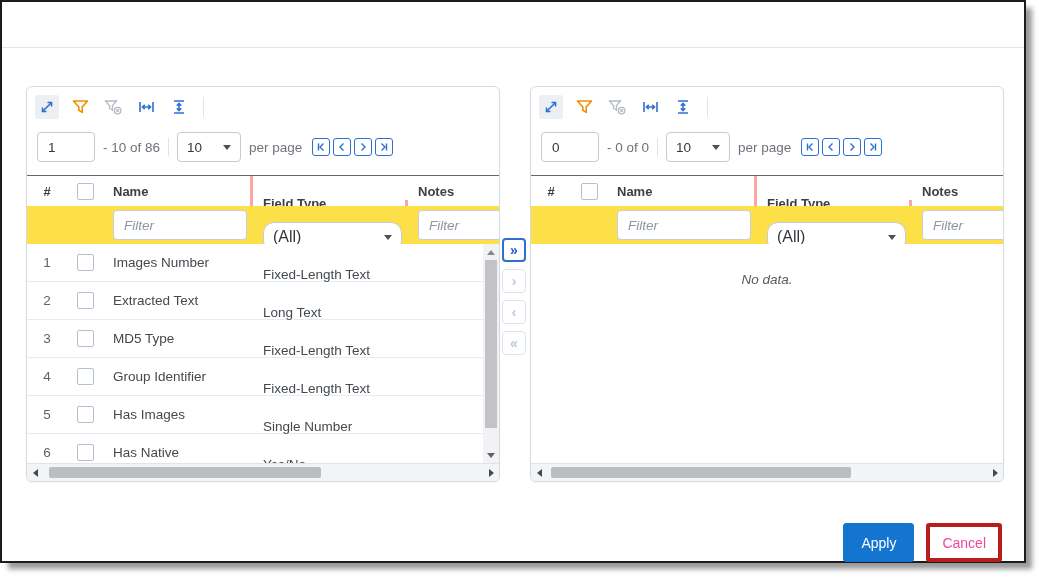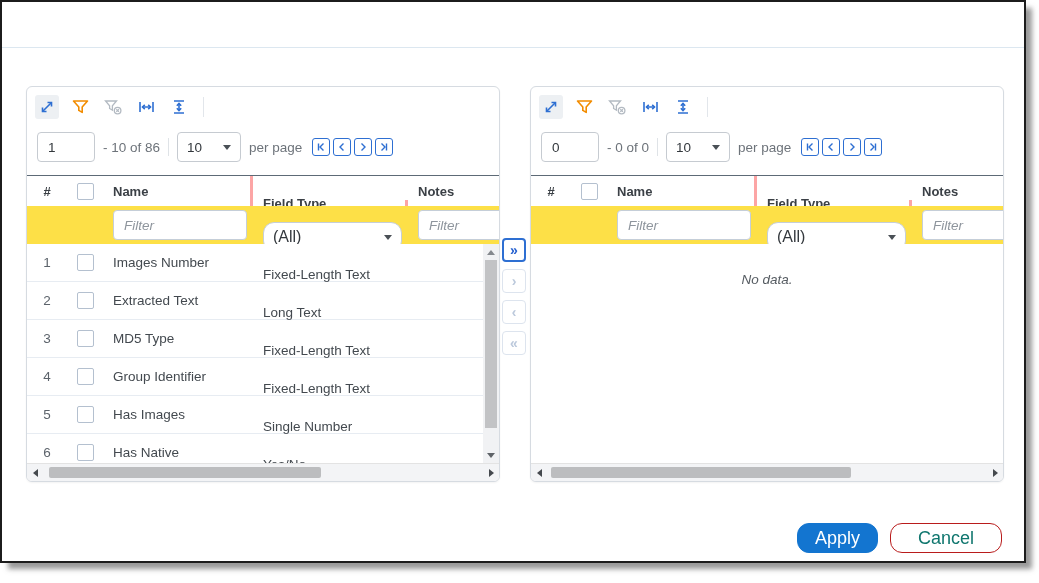--- a/index.html
+++ b/index.html
@@ -86,24 +86,24 @@
   .panel.right .hs-thumb{left:20px;width:300px;}
 
   .transfer{position:absolute;left:500px;top:236px;display:flex;flex-direction:column;gap:7px;}
   .xfer{width:24px;height:24px;box-sizing:border-box;border-radius:4px;background:#fff;
     display:flex;align-items:center;justify-content:center;font-size:14px;font-weight:700;
     padding:0;cursor:pointer;line-height:1;font-family:inherit;}
   .xfer.active{border:2px solid #2e6fd2;color:#2560cf;}
   .xfer.disabled{border:1px solid #dde4ee;color:#bcc9dc;cursor:default;}
 
   .footer{position:absolute;right:22px;top:521px;display:flex;gap:12px;}
-  .btn{height:30px;border-radius:12px;font-size:18px;display:flex;align-items:center;
+  .btn{height:39px;border-radius:3px;font-size:14px;display:flex;align-items:center;
     cursor:pointer;font-family:inherit;}
   .btn-apply{background:#1375d0;color:#fff;border:1px solid #1375d0;padding:0 17px;font-weight:400;}
-  .btn-cancel{background:#fff;color:#0f766e;border:1px solid #b91c1c;padding:0 27px;}
+  .btn-cancel{background:#fff;color:#ec4899;border:4px solid #b91c1c;padding:0 12px;}
 </style>
 </head>
 <body>
 
 <div class="window">
   <div class="title-sep"></div>
 
   <div class="panel left">
     <div class="toolbar">
       <span class="tool expand">

